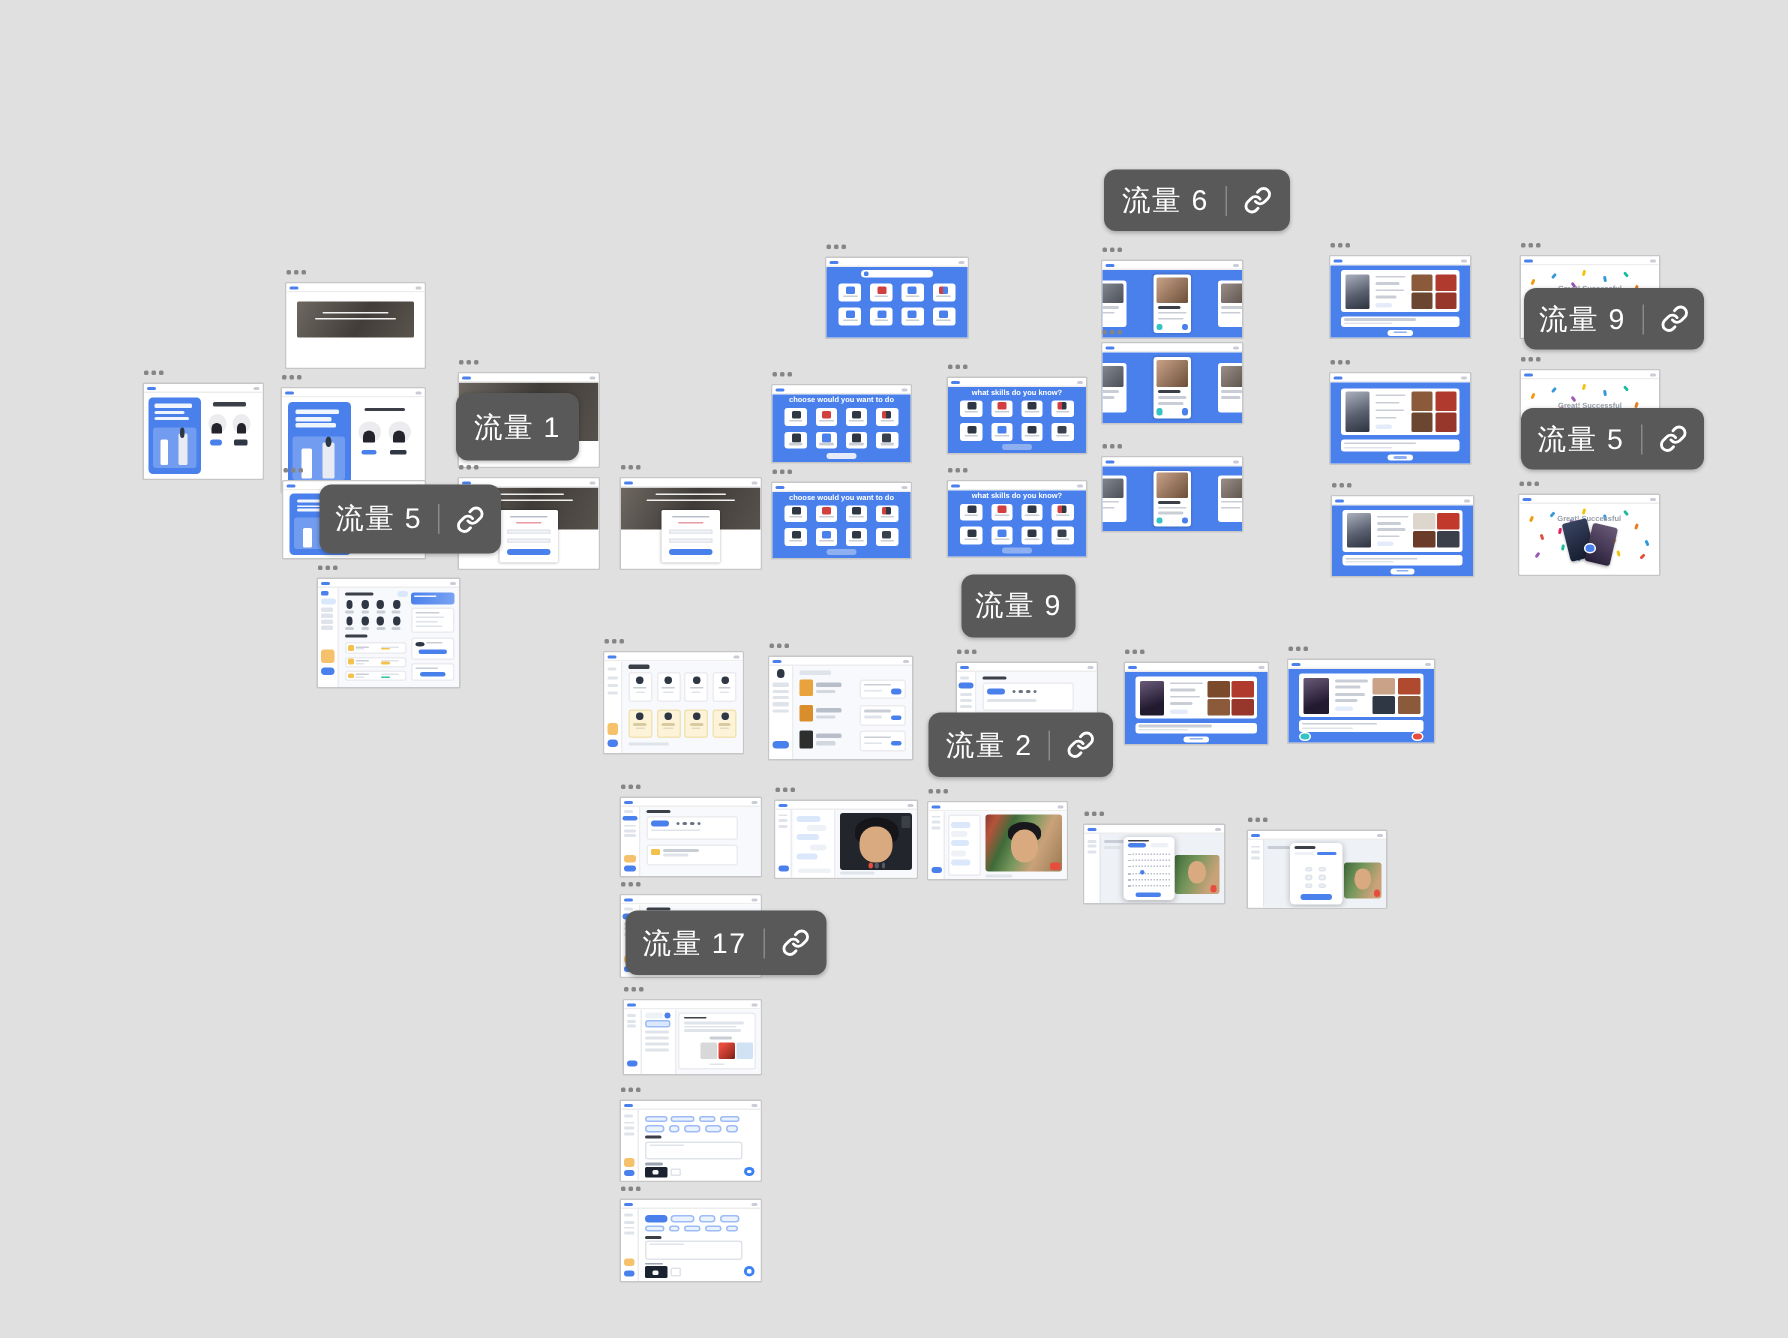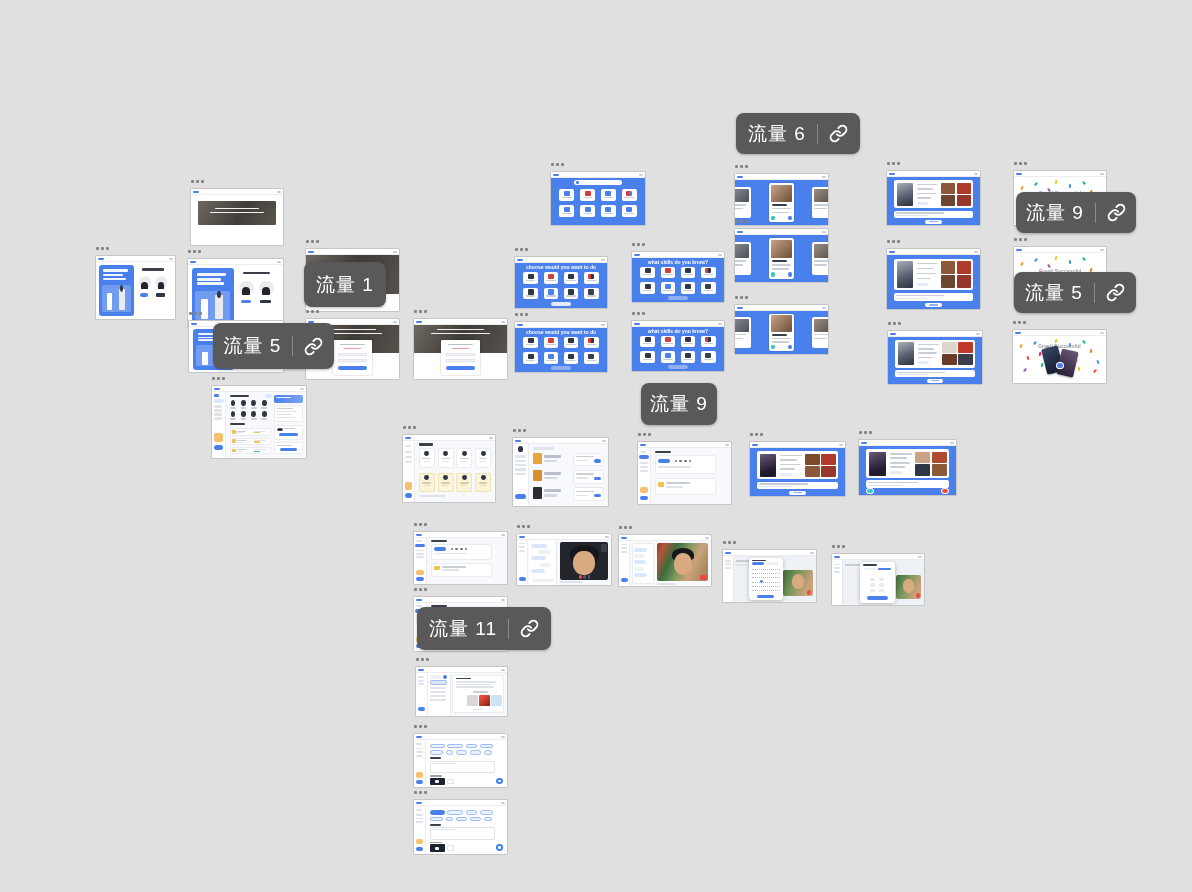--- a/index.html
+++ b/index.html
@@ -1357,20 +1357,30 @@
       </div>
     </div>
     <div class="hdots" style="left: 414px; top: 791px;">
       <i></i>
       <i></i>
       <i></i>
     </div>
     <div class="flow-label" style="left: 304px; top: 262px; width: 82px; height: 45px;">
       <span class="fl-text">流量 1</span>
     </div>
+    <div class="flow-label" style="left: 619px; top: 475px; width: 123px; height: 43px;">
+      <span class="fl-text">流量 2</span>
+      <span class="fl-divider"></span>
+      <span class="fl-link">
+        <svg width="19" height="19" viewBox="0 0 24 24" fill="none" stroke="#fff" stroke-width="2.4" stroke-linecap="round" stroke-linejoin="round">
+          <path d="M10 13a5 5 0 0 0 7.54.54l3-3a5 5 0 0 0-7.07-7.07l-1.72 1.71"></path>
+          <path d="M14 11a5 5 0 0 0-7.54-.54l-3 3a5 5 0 0 0 7.07 7.07l1.71-1.71"></path>
+        </svg>
+      </span>
+    </div>
     <div class="flow-label" style="left: 213px; top: 323px; width: 121px; height: 46px;">
       <span class="fl-text">流量 5</span>
       <span class="fl-divider"></span>
       <span class="fl-link">
         <svg width="19" height="19" viewBox="0 0 24 24" fill="none" stroke="#fff" stroke-width="2.4" stroke-linecap="round" stroke-linejoin="round">
           <path d="M10 13a5 5 0 0 0 7.54.54l3-3a5 5 0 0 0-7.07-7.07l-1.72 1.71"></path>
           <path d="M14 11a5 5 0 0 0-7.54-.54l-3 3a5 5 0 0 0 7.07 7.07l1.71-1.71"></path>
         </svg>
       </span>
     </div>
@@ -1401,21 +1411,21 @@
       <span class="fl-text">流量 9</span>
       <span class="fl-divider"></span>
       <span class="fl-link">
         <svg width="19" height="19" viewBox="0 0 24 24" fill="none" stroke="#fff" stroke-width="2.4" stroke-linecap="round" stroke-linejoin="round">
           <path d="M10 13a5 5 0 0 0 7.54.54l3-3a5 5 0 0 0-7.07-7.07l-1.72 1.71"></path>
           <path d="M14 11a5 5 0 0 0-7.54-.54l-3 3a5 5 0 0 0 7.07 7.07l1.71-1.71"></path>
         </svg>
       </span>
     </div>
     <div class="flow-label" style="left: 417px; top: 607px; width: 134px; height: 43px;">
-      <span class="fl-text">流量 11</span>
+      <span class="fl-text">流量 17</span>
       <span class="fl-divider"></span>
       <span class="fl-link">
         <svg width="19" height="19" viewBox="0 0 24 24" fill="none" stroke="#fff" stroke-width="2.4" stroke-linecap="round" stroke-linejoin="round">
           <path d="M10 13a5 5 0 0 0 7.54.54l3-3a5 5 0 0 0-7.07-7.07l-1.72 1.71"></path>
           <path d="M14 11a5 5 0 0 0-7.54-.54l-3 3a5 5 0 0 0 7.07 7.07l1.71-1.71"></path>
         </svg>
       </span>
     </div>
   </div>
 

